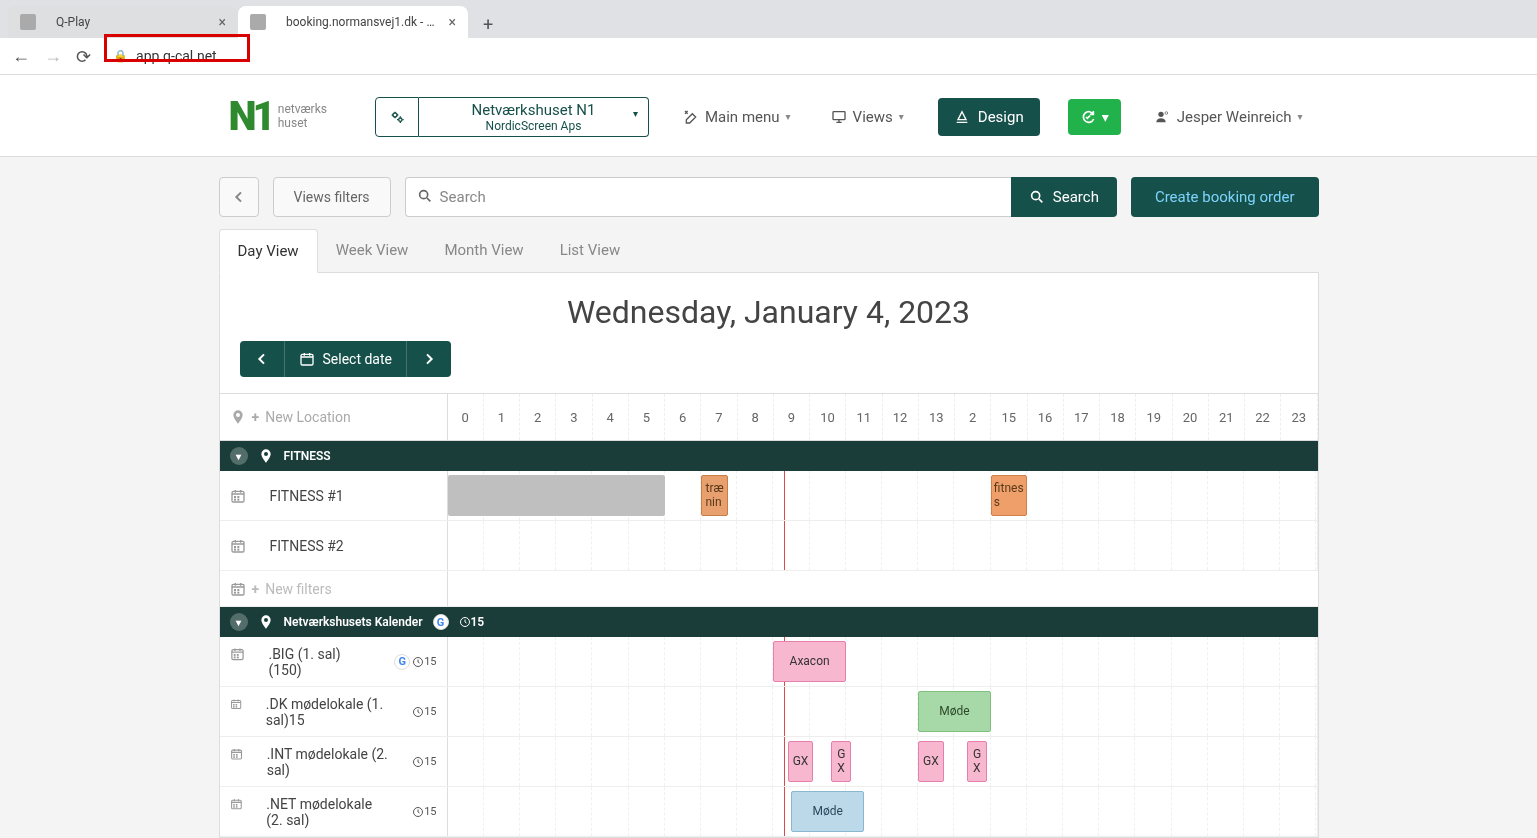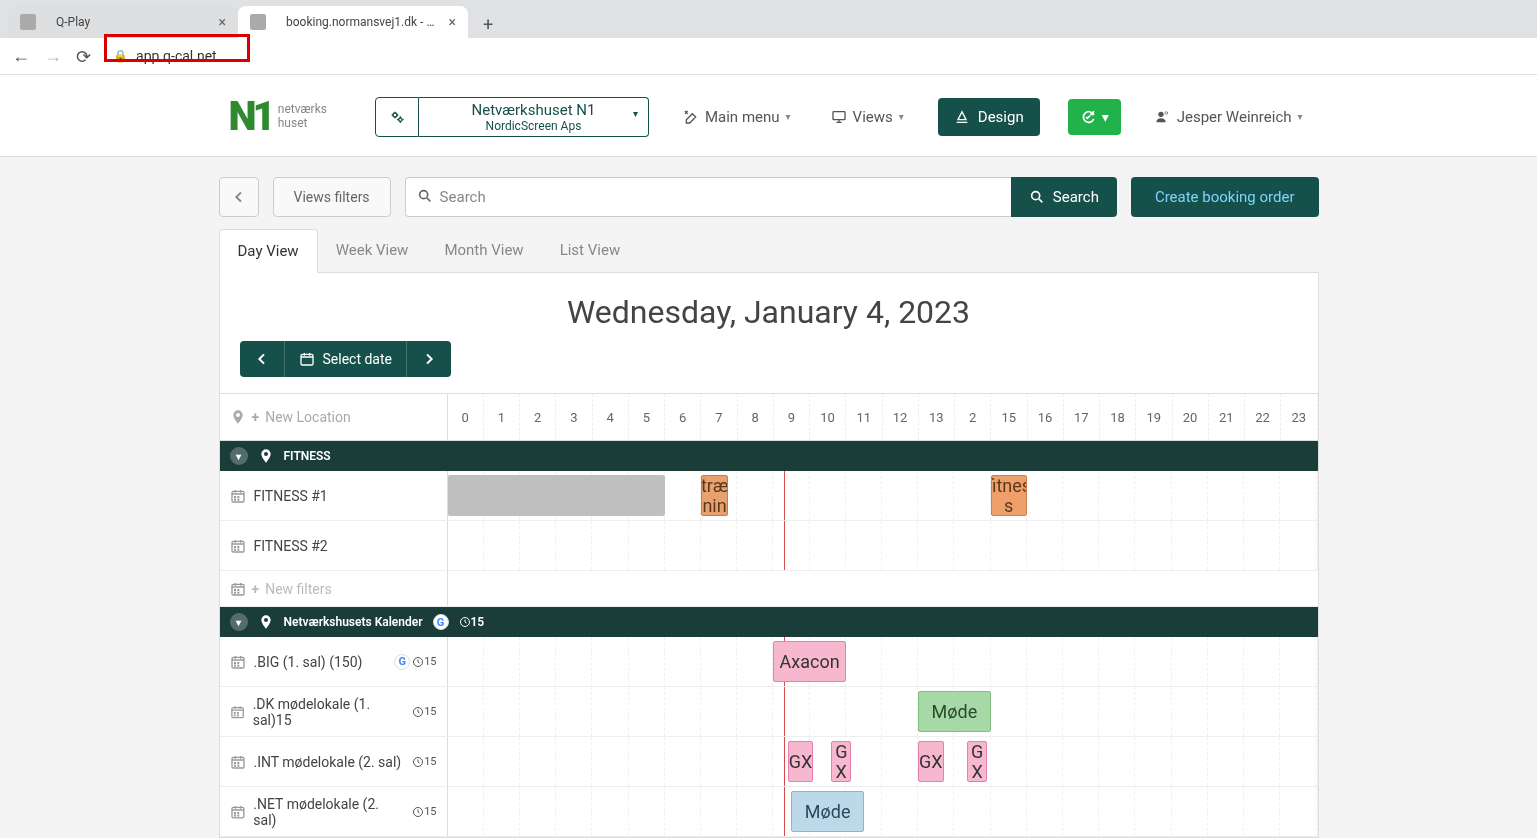--- a/index.html
+++ b/index.html
@@ -56,28 +56,28 @@
   .calwrap { position: relative; }
   .calhdr { display: flex; border-top: 1px solid #ddd; border-bottom: 1px solid #ddd; height: 48px; }
   .rowlabel { width: 228px; flex-shrink: 0; display: flex; align-items: center; padding: 0 10px; color: #aaa; gap: 6px; border-right: 1px solid #ddd; font-size:14px; }
   .hourcells { flex: 1; display: flex; }
   .hourcell { flex: 1; display: flex; align-items: center; justify-content: center; color: #666; font-size: 13px; border-right: 1px dashed #eee; }
   .grouprow { background: #1a3d3a; color: #fff; display: flex; align-items: center; height: 30px; padding: 0 10px; gap: 10px; font-size: 12px; font-weight: 600; }
   .grouprow .collapse { width: 18px; height: 18px; border-radius: 50%; background: rgba(255,255,255,0.25); display: flex; align-items: center; justify-content: center; font-size: 10px; cursor:pointer; }
   .calrow { display: flex; height: 50px; border-bottom: 1px solid #eee; position: relative; }
   .calrow.addrow { height: 36px; }
   .calrow.addrow .rowlabel { color: #bbb; }
-  .rl-inner { display:flex; align-items:center; gap:8px; width:100%; }
+  .rl-inner { display:flex; gap:24px; width:100%; }
   .rl-icon { color:#999; font-size:16px; }
   .rl-text { color:#444; }
   .rl-badge { margin-left:auto; display:flex; align-items:center; gap:2px; font-size:11px; color:#555; }
   .track { flex: 1; position: relative; border-right: 1px solid #eee; }
   .track-hours { position:absolute; inset:0; display:flex; }
   .track-hours div { flex:1; border-right:1px dashed #f0f0f0; }
-  .block { position: absolute; top: 4px; bottom: 4px; border-radius: 2px; display: flex; align-items: center; justify-content: center; font-size: 18px; color: #4a4a4a; overflow: hidden; padding: 8px; text-align: center; line-height: 1.1; }
+  .block { position: absolute; top: 4px; bottom: 4px; border-radius: 2px; display: flex; align-items: center; justify-content: center; font-size: 12px; color: #4a4a4a; overflow: hidden; padding: 8px; text-align: left; line-height: 1.1; }
   .nowline { position:absolute; top:0; bottom:0; width:1px; background:#d94b4b; }
   .googleicon { width:16px; height:16px; border-radius:50%; display:inline-flex; align-items:center; justify-content:center; font-size:11px; font-weight:700; color:#4285f4; border:1px solid #ddd; background:#fff; }
   svg.ico { width:16px; height:16px; }
 </style>
 </head>
 <body>
 
 <div class="chrome">
   <div class="tabbar">
     <div class="tab inactive">

